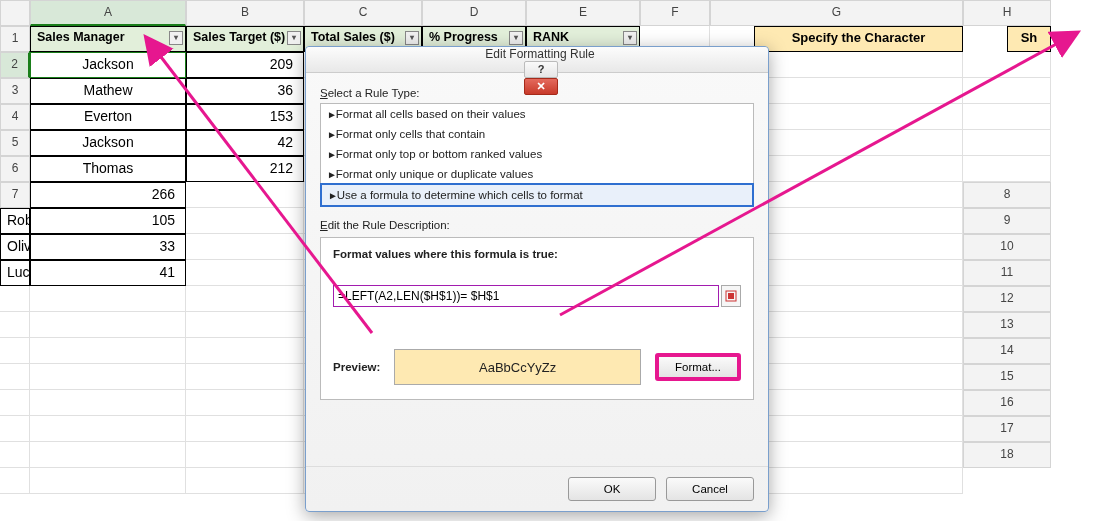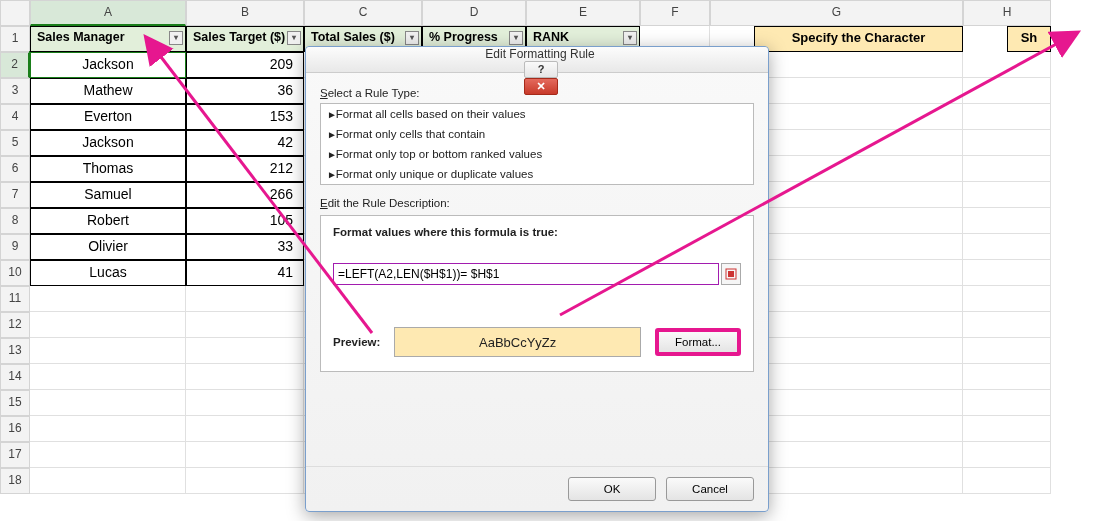--- a/index.html
+++ b/index.html
@@ -96,21 +96,21 @@
   .ruleitem { padding:4px 6px; }
   .ruleitem.sel { border:2px solid #2f6fd0; background:#e9f0fa; margin:-1px; }
   .ruleitem::before{content:"► "; letter-spacing:-2px; font-size:10px;}
   .descbox { border:1px solid #bbb; background:#fff; margin-top:6px; padding:10px 12px 14px 12px;}
   .descbox .t { font-weight:bold; margin-bottom:25px;}
   .formula { display:flex; align-items:center; }
   .formula input { flex:1; height:22px; border:1px solid #a21caf; padding:0 4px; font-size:12px; }
   .refbtn { width:20px; height:22px; border:1px solid #aaa; background:#f6f6f6; margin-left:2px; display:flex;align-items:center;justify-content:center;}
   .previewrow { display:flex; align-items:center; margin-top:42px; gap:14px;}
   .previewrow .lbl{ font-weight:bold; }
-  .swatch { flex:1; height:30px; background:#fee9b2; border:1px solid #aaa; display:flex;align-items:center;justify-content:center; font-size:13px;}
+  .swatch { flex:1; height:36px; background:#fee9b2; border:1px solid #aaa; display:flex;align-items:center;justify-content:center; font-size:13px;}
   .fmtbtn { width:86px; height:28px; border:4px solid #e6178f; background:linear-gradient(#fafafa,#e4e4e4); border-radius:3px; font-size:11.5px;}
   .dfooter { display:flex; justify-content:flex-end; gap:10px; padding:10px 14px; border-top:1px solid #ddd;}
   .dbtn { width:88px; height:24px; background:linear-gradient(#fafafa,#e4e4e4); border:1px solid #999; border-radius:3px; font-size:11.5px;}
 
   svg.arrows { position:absolute; left:0; top:0; pointer-events:none; }
 </style>
 </head>
 <body>
 
 <div class="sheet">
@@ -179,21 +179,20 @@
   <div class="cell tcell">Thomas</div>
   <div class="cell tcell num">212</div>
   <div class="cell"></div>
     <div class="cell"></div>
     <div class="cell"></div>
     <div class="cell"></div>
     <div class="cell"></div>
     <div class="cell"></div>
 
   <div class="rowhdr">7</div>
-  <div class="cell tcell">Samuel</div>
   <div class="cell tcell num">266</div>
   <div class="cell"></div>
     <div class="cell"></div>
     <div class="cell"></div>
     <div class="cell"></div>
     <div class="cell"></div>
     <div class="cell"></div>
 
   <div class="rowhdr">8</div>
   <div class="cell tcell">Robert</div>
@@ -306,20 +305,21 @@
     <span class="tbtn">?</span>
     <span class="tbtn close">✕</span>
   </div>
   <div class="dbody">
     <div class="dlabel"><u>S</u><span>elect a Rule Type:</span></div>
     <div class="rulelist">
       <div class="ruleitem">Format all cells based on their values</div>
       <div class="ruleitem">Format only cells that contain</div>
       <div class="ruleitem">Format only top or bottom ranked values</div>
       <div class="ruleitem">Format only unique or duplicate values</div>
+      <div class="ruleitem sel">Use a formula to determine which cells to format</div>
     </div>
     <div class="dlabel" style="margin-top:12px"><u>E</u><span>dit the Rule Description:</span></div>
     <div class="descbox">
       <div class="t">Format values where this formula is true:</div>
       <div class="formula">
         <input type="text" value="=LEFT(A2,LEN($H$1))= $H$1" style="">
         <span class="refbtn">
           <svg width="12" height="12">
               <rect x="1" y="1" width="10" height="10" fill="none" stroke="#c33" stroke-width="1"></rect>
               <rect x="3" y="3" width="6" height="6" fill="#c33"></rect>

